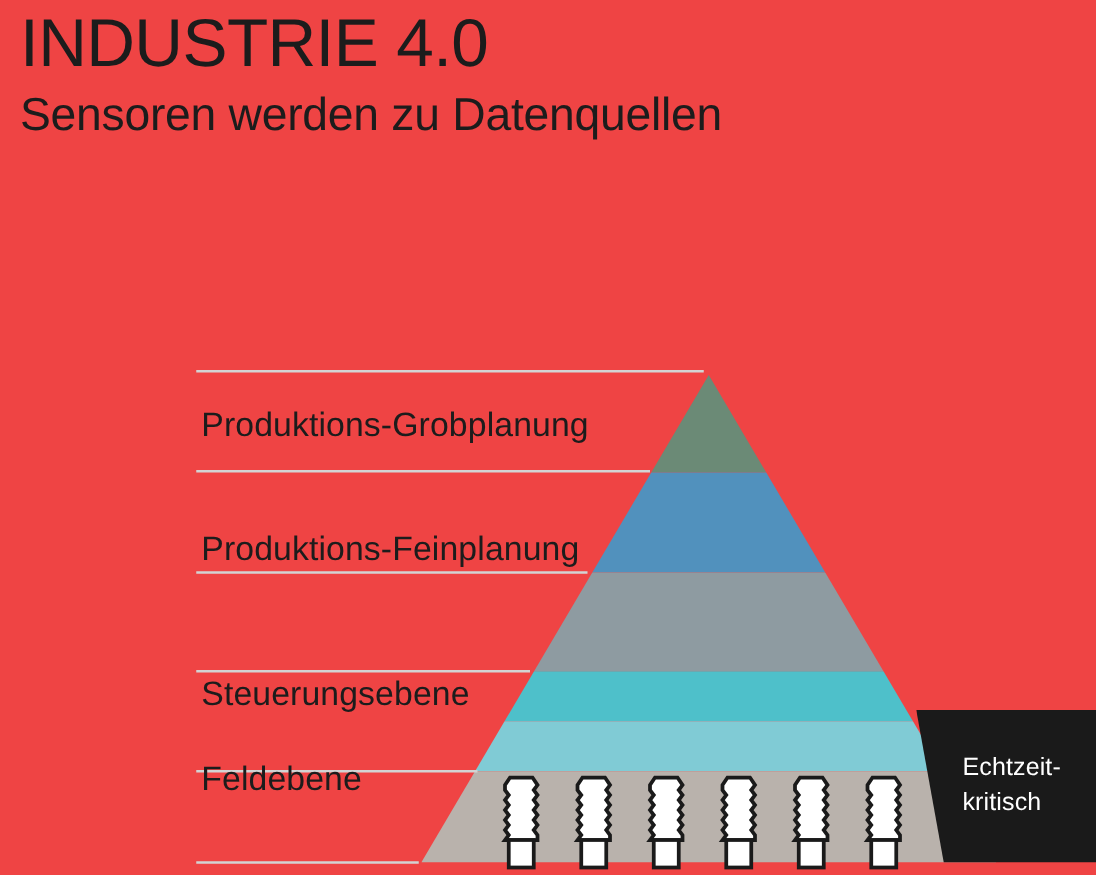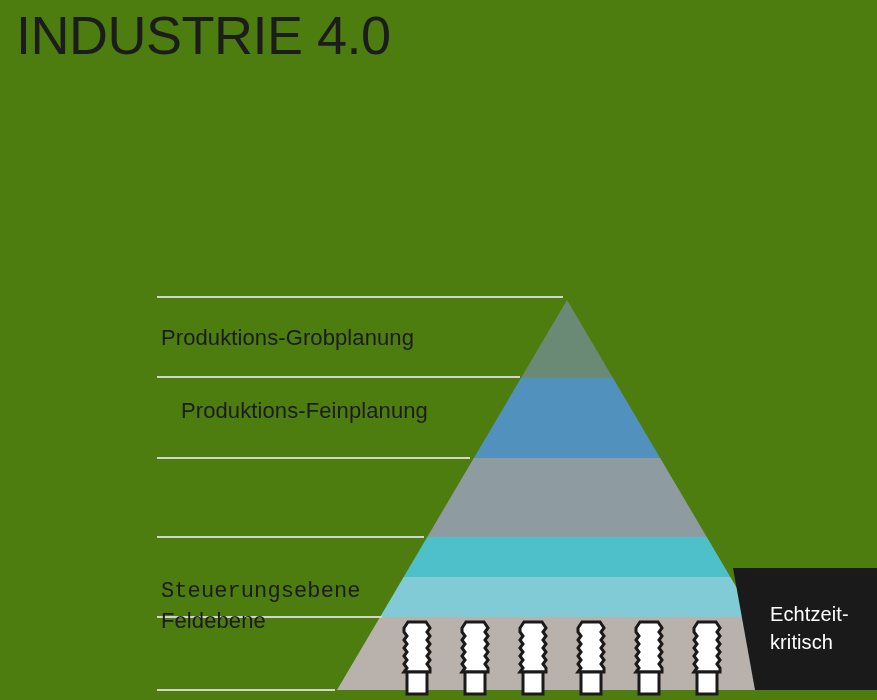--- a/index.html
+++ b/index.html
@@ -13,21 +13,21 @@
     overflow: hidden;
     font-family: "Liberation Sans", sans-serif;
     color: #1a1a1a;
     position: relative;
   }
 
   #infographic {
     position: relative;
     width: 877px;
     height: 700px;
-    background: #4d7c0f;
+    background: #ef4444;
   }
 
   
   .header {
     position: absolute;
     left: 16px;
     top: 4px;
     width: 800px;
   }
   .title {
@@ -64,21 +64,21 @@
     position: absolute;
     left: 0;
     top: 0;
     width: 877px;
     height: 700px;
     pointer-events: none;
   }
   .level-label {
     position: absolute;
     left: 161px;
-    font-size: 22px;
+    font-size: 27px;
     font-weight: 400;
     color: #1c1c1c;
     white-space: nowrap;
     letter-spacing: 0.1px;
     pointer-events: auto;
   }
 
   
   .callout-text {
     position: absolute;
@@ -93,20 +93,21 @@
     pointer-events: auto;
   }
 </style>
 </head>
 <body>
 
 <div id="infographic">
 
   <div class="header">
     <div class="title">INDUSTRIE 4.0</div>
+    <div class="subtitle">Sensoren werden zu Datenquellen</div>
   </div>
 
   <div class="stage">
     <svg width="877" height="700" viewBox="0 0 877 700" xmlns="http://www.w3.org/2000/svg">
 
       <defs>
 
         <clipPath id="pyramidClip">
           <polygon points="567,300 797,690 337,690"></polygon>
         </clipPath>
@@ -187,22 +188,22 @@
         <line x1="157" y1="537" x2="424" y2="537"></line>
         <line x1="157" y1="617" x2="382" y2="617"></line>
         <line x1="157" y1="690" x2="335" y2="690"></line>
       </g>
 
     </svg>
   </div>
 
   <div class="labels-layer">
     <div class="level-label" style="top:325px;">Produktions-Grobplanung</div>
-    <div class="level-label" style="top:398px;margin-left:20px;">Produktions-Feinplanung</div>
-    <div class="level-label" style="top:579px;font-family:Liberation Mono, monospace;">Steuerungsebene</div>
+    <div class="level-label" style="top:424px;">Produktions-Feinplanung</div>
+    <div class="level-label" style="top:540px;">Steuerungsebene</div>
     <div class="level-label" style="top:608px;">Feldebene</div>
   </div>
 
   <div class="callout-text">
     <div>Echtzeit-</div>
     <div>kritisch</div>
   </div>
 
 </div>
 

